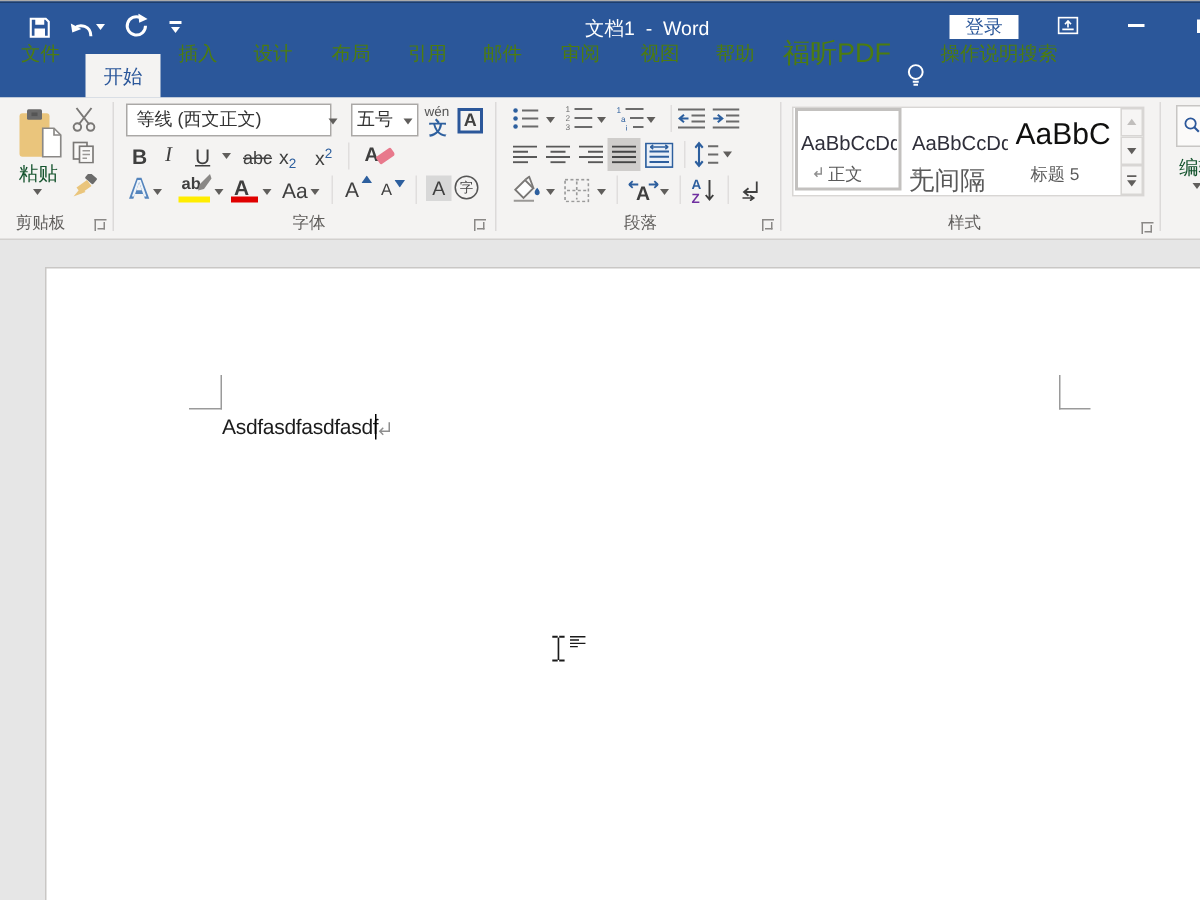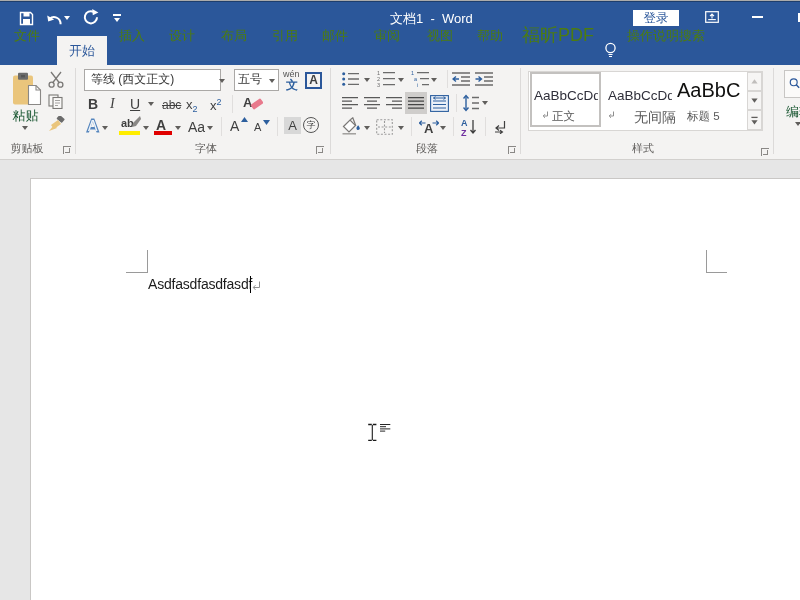--- a/index.html
+++ b/index.html
@@ -262,21 +262,21 @@
 <div class="abs" style="left:534px;top:88px;width:64px;font-size:13.5px;color:#2f2f3a;white-space:nowrap;overflow:hidden">AaBbCcDd</div>
 <div class="abs" style="left:608px;top:88px;width:64px;font-size:13.5px;color:#2f2f3a;white-space:nowrap;overflow:hidden">AaBbCcDd</div>
 <div class="abs" style="left:677px;top:79px;width:63px;font-size:20px;color:#10100f;white-space:nowrap;overflow:hidden">AaBbC</div>
 <svg class="ic" style="left:542px;top:111px" width="7" height="8" viewBox="0 0 7 8">
     <path d="M5.5 0.5 V5 H1.5 M3 3.2 L1.2 5 L3 6.8" fill="none" stroke="#8f8f8f" stroke-width="1"></path>
   </svg>
 <div class="abs" style="left:552px;top:109px;font-size:11.5px;color:#595959">正文</div>
 <svg class="ic" style="left:608px;top:111px" width="7" height="8" viewBox="0 0 7 8">
     <path d="M5.5 0.5 V5 H1.5 M3 3.2 L1.2 5 L3 6.8" fill="none" stroke="#8f8f8f" stroke-width="1"></path>
   </svg>
-<div class="abs" style="left:634px;top:109px;font-size:14px;color:#595959">无间隔</div>
+<div class="abs" style="left:606px;top:109px;font-size:17px;color:#595959">无间隔</div>
 <div class="abs" style="left:687px;top:109px;font-size:11.5px;color:#595959">标题 5</div>
 <div class="scrbtn" style="top:72px"><svg width="13" height="17" viewBox="0 0 13 17">
       <path d="M6.5 6.2 L9.6 10.4 L3.4 10.4 Z" fill="#c0bebc"></path>
     </svg></div>
 <div class="scrbtn" style="top:91px"><svg width="13" height="17" viewBox="0 0 13 17">
       <path d="M6.5 10.8 L9.6 6.6 L3.4 6.6 Z" fill="#605e5c"></path>
     </svg></div>
 <div class="scrbtn" style="top:110px;height:20px"><svg width="13" height="18" viewBox="0 0 13 18">
       <path d="M3.4 6.4 h6.2" stroke="#605e5c" stroke-width="1.3"></path>
       <path d="M6.5 13.4 L9.6 9.2 L3.4 9.2 Z" fill="#605e5c"></path>

